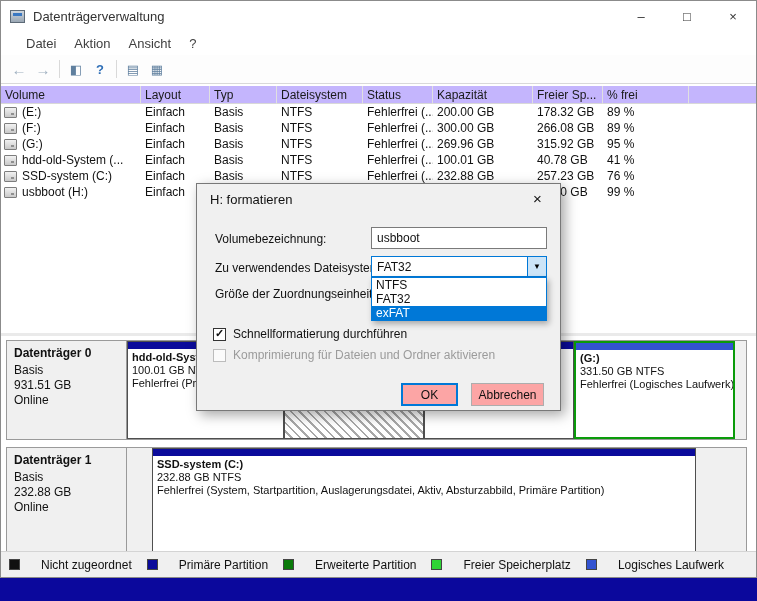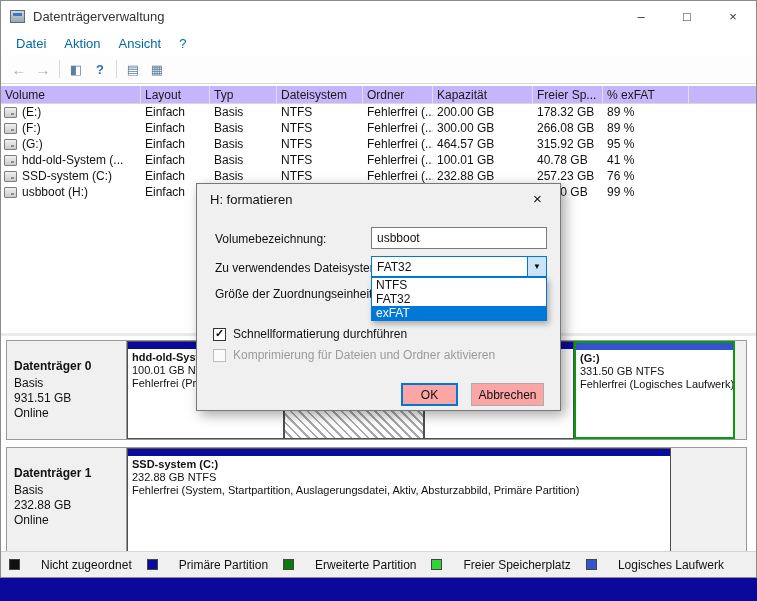--- a/index.html
+++ b/index.html
@@ -14,21 +14,21 @@
   
   .titlebar { height:30px; flex:0 0 auto; display:flex; align-items:center; padding-left:9px; background:#fff; }
   .app-icon { width:15px; height:13px; margin-right:8px; border:1px solid #5d6a77;
               background:linear-gradient(#cfd6dd,#9aa7b4); position:relative; }
   .app-icon::after { content:""; position:absolute; left:2px; top:2px; right:2px; height:3px; background:#3a78c2; }
   .title-text { font-size:13px; color:#333; }
   .win-controls { margin-left:auto; display:flex; height:100%; }
   .wbtn { width:46px; height:100%; display:flex; align-items:center; justify-content:center; font-size:13px; color:#333; }
 
   
-  .menubar { height:24px; flex:0 0 auto; display:flex; align-items:center; padding-left:6px; font-size:13px; color:#0369a1; background:#fff; }
+  .menubar { height:24px; flex:0 0 auto; display:flex; align-items:center; padding-left:16px; font-size:13px; color:#404040; background:#fff; }
   .menu-item { padding:3px 9px; }
 
   
   .toolbar { height:29px; flex:0 0 auto; display:flex; align-items:center; padding-left:6px; background:#fdfdfd; border-bottom:1px solid #d9d9d9; }
   .tbtn { width:24px; height:22px; display:flex; align-items:center; justify-content:center; }
   .tglyph { font-size:13px; color:#5f7f9e; }
   .tglyph.arrow { color:#9fb0c0; font-weight:bold; font-size:15px; }
   .tglyph.help { color:#2f6fb7; font-weight:bold; font-size:13px; }
   .tsep { width:1px; height:18px; background:#d9d9d9; margin:0 4px; }
 
@@ -43,22 +43,22 @@
   .drive-icon { width:13px; height:11px; flex:0 0 auto; border:1px solid #7d7d7d; border-radius:1px;
                 background:linear-gradient(#f2f2f2,#c9c9c9); position:relative; }
   .drive-icon::after { content:""; position:absolute; right:2px; bottom:2px; width:3px; height:2px; background:#8f8f8f; }
 
   .splitter { height:3px; flex:0 0 auto; background:#eaeaea; }
 
   
   .graph-pane { flex:1 1 auto; background:#fff; padding:4px 9px 0 5px; overflow:hidden; }
   .disk-row { display:flex; border:1px solid #9a9a9a; background:#f0f0f0; margin-bottom:7px; }
   .disk-row.d0 { height:100px; }
-  .disk-row.d1 { height:115px; }
-  .disk-info { width:120px; flex:0 0 auto; border-right:1px solid #9a9a9a; padding:18px 7px;
+  .disk-row.d1 { height:115px;gap:25px; }
+  .disk-info { width:120px; flex:0 0 auto; border-right:1px solid #9a9a9a; padding:5px 7px;
                font-size:12px; line-height:15px; color:#111; }
   .disk-name { font-weight:bold; margin-bottom:2px; }
   .partitions { flex:1; display:flex; min-width:0; }
   .partition { flex:0 0 auto; border:1px solid #4f4f4f; background:#fff; display:flex; flex-direction:column; overflow:hidden; }
   .pstripe { height:7px; flex:0 0 auto; }
   .pbody { flex:1; padding:2px 4px; font-size:11px; line-height:13px; white-space:nowrap; overflow:hidden; color:#111; }
   .ptitle { font-weight:bold; }
   .partition.hatched .pbody { background:repeating-linear-gradient(45deg,#ffffff 0 4px,#a8a8a8 4px 6px); }
   .partition.logical { border:2px solid #0a9b0a; }
   .p-d0-0 { width:157px; } .p-d0-1 { width:140px; } .p-d0-2 { width:150px; } .p-d0-3 { width:161px; }
@@ -147,24 +147,24 @@
         <span class="tglyph">▦</span>
       </div>
     </div>
 
     <div class="volume-pane">
       <div class="vgrid-row">
         <div class="vheader-cell">Volume</div>
         <div class="vheader-cell">Layout</div>
         <div class="vheader-cell">Typ</div>
         <div class="vheader-cell">Dateisystem</div>
-        <div class="vheader-cell">Ordner</div>
+        <div class="vheader-cell">Status</div>
         <div class="vheader-cell">Kapazität</div>
         <div class="vheader-cell">Freier Sp...</div>
-        <div class="vheader-cell">% exFAT</div>
+        <div class="vheader-cell">% frei</div>
         <div class="vheader-cell last"></div>
       </div>
 
       <div class="vgrid-row">
         <div class="vcell vol">
             <span class="drive-icon"></span>
             <span>(E:)</span>
           </div>
         <div class="vcell">Einfach</div>
         <div class="vcell">Basis</div>
@@ -193,21 +193,21 @@
 
       <div class="vgrid-row">
         <div class="vcell vol">
             <span class="drive-icon"></span>
             <span>(G:)</span>
           </div>
         <div class="vcell">Einfach</div>
         <div class="vcell">Basis</div>
         <div class="vcell">NTFS</div>
         <div class="vcell">Fehlerfrei (...</div>
-        <div class="vcell">464.57 GB</div>
+        <div class="vcell">269.96 GB</div>
         <div class="vcell">315.92 GB</div>
         <div class="vcell">95 %</div>
         <div class="vcell"></div>
       </div>
 
       <div class="vgrid-row">
         <div class="vcell vol">
             <span class="drive-icon"></span>
             <span>hdd-old-System (...</span>
           </div>

